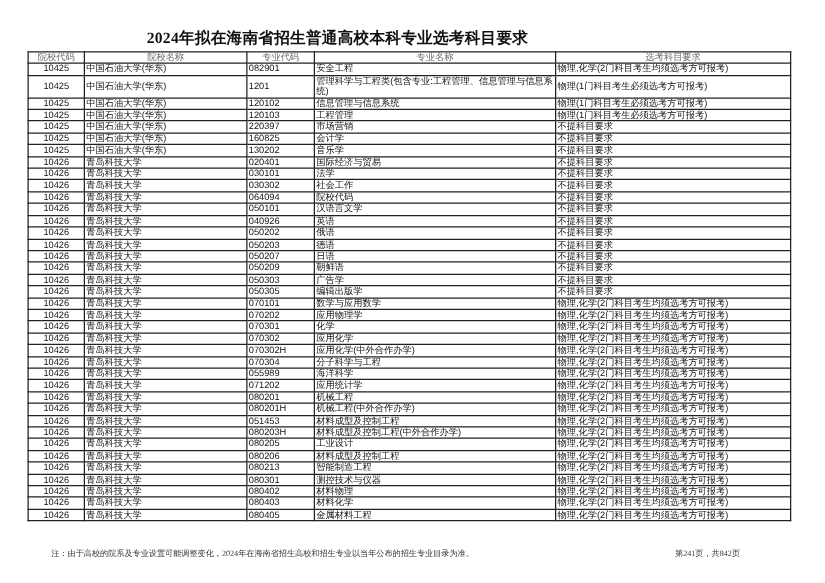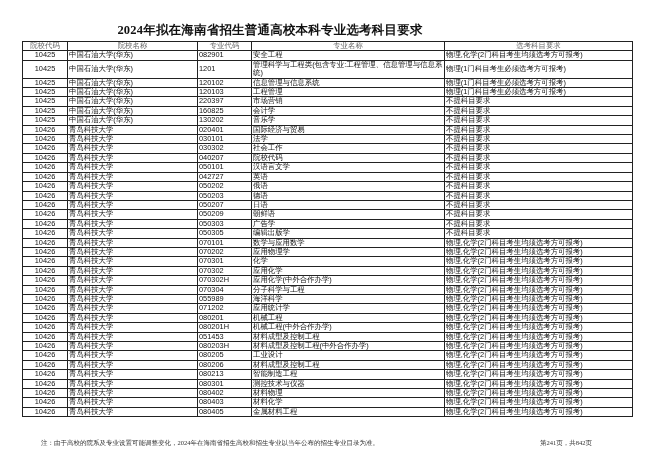--- a/index.html
+++ b/index.html
@@ -111,35 +111,35 @@
       <tr>
         <td class="code">10426</td>
         <td>青岛科技大学</td>
         <td>030302</td>
         <td>社会工作</td>
         <td>不提科目要求</td>
       </tr>
       <tr>
         <td class="code">10426</td>
         <td>青岛科技大学</td>
-        <td>040207</td>
+        <td>064094</td>
         <td>院校代码</td>
         <td>不提科目要求</td>
       </tr>
       <tr>
         <td class="code">10426</td>
         <td>青岛科技大学</td>
         <td>050101</td>
         <td>汉语言文学</td>
         <td>不提科目要求</td>
       </tr>
       <tr>
         <td class="code">10426</td>
         <td>青岛科技大学</td>
-        <td>042727</td>
+        <td>040926</td>
         <td>英语</td>
         <td>不提科目要求</td>
       </tr>
       <tr>
         <td class="code">10426</td>
         <td>青岛科技大学</td>
         <td>050202</td>
         <td>俄语</td>
         <td>不提科目要求</td>
       </tr>

